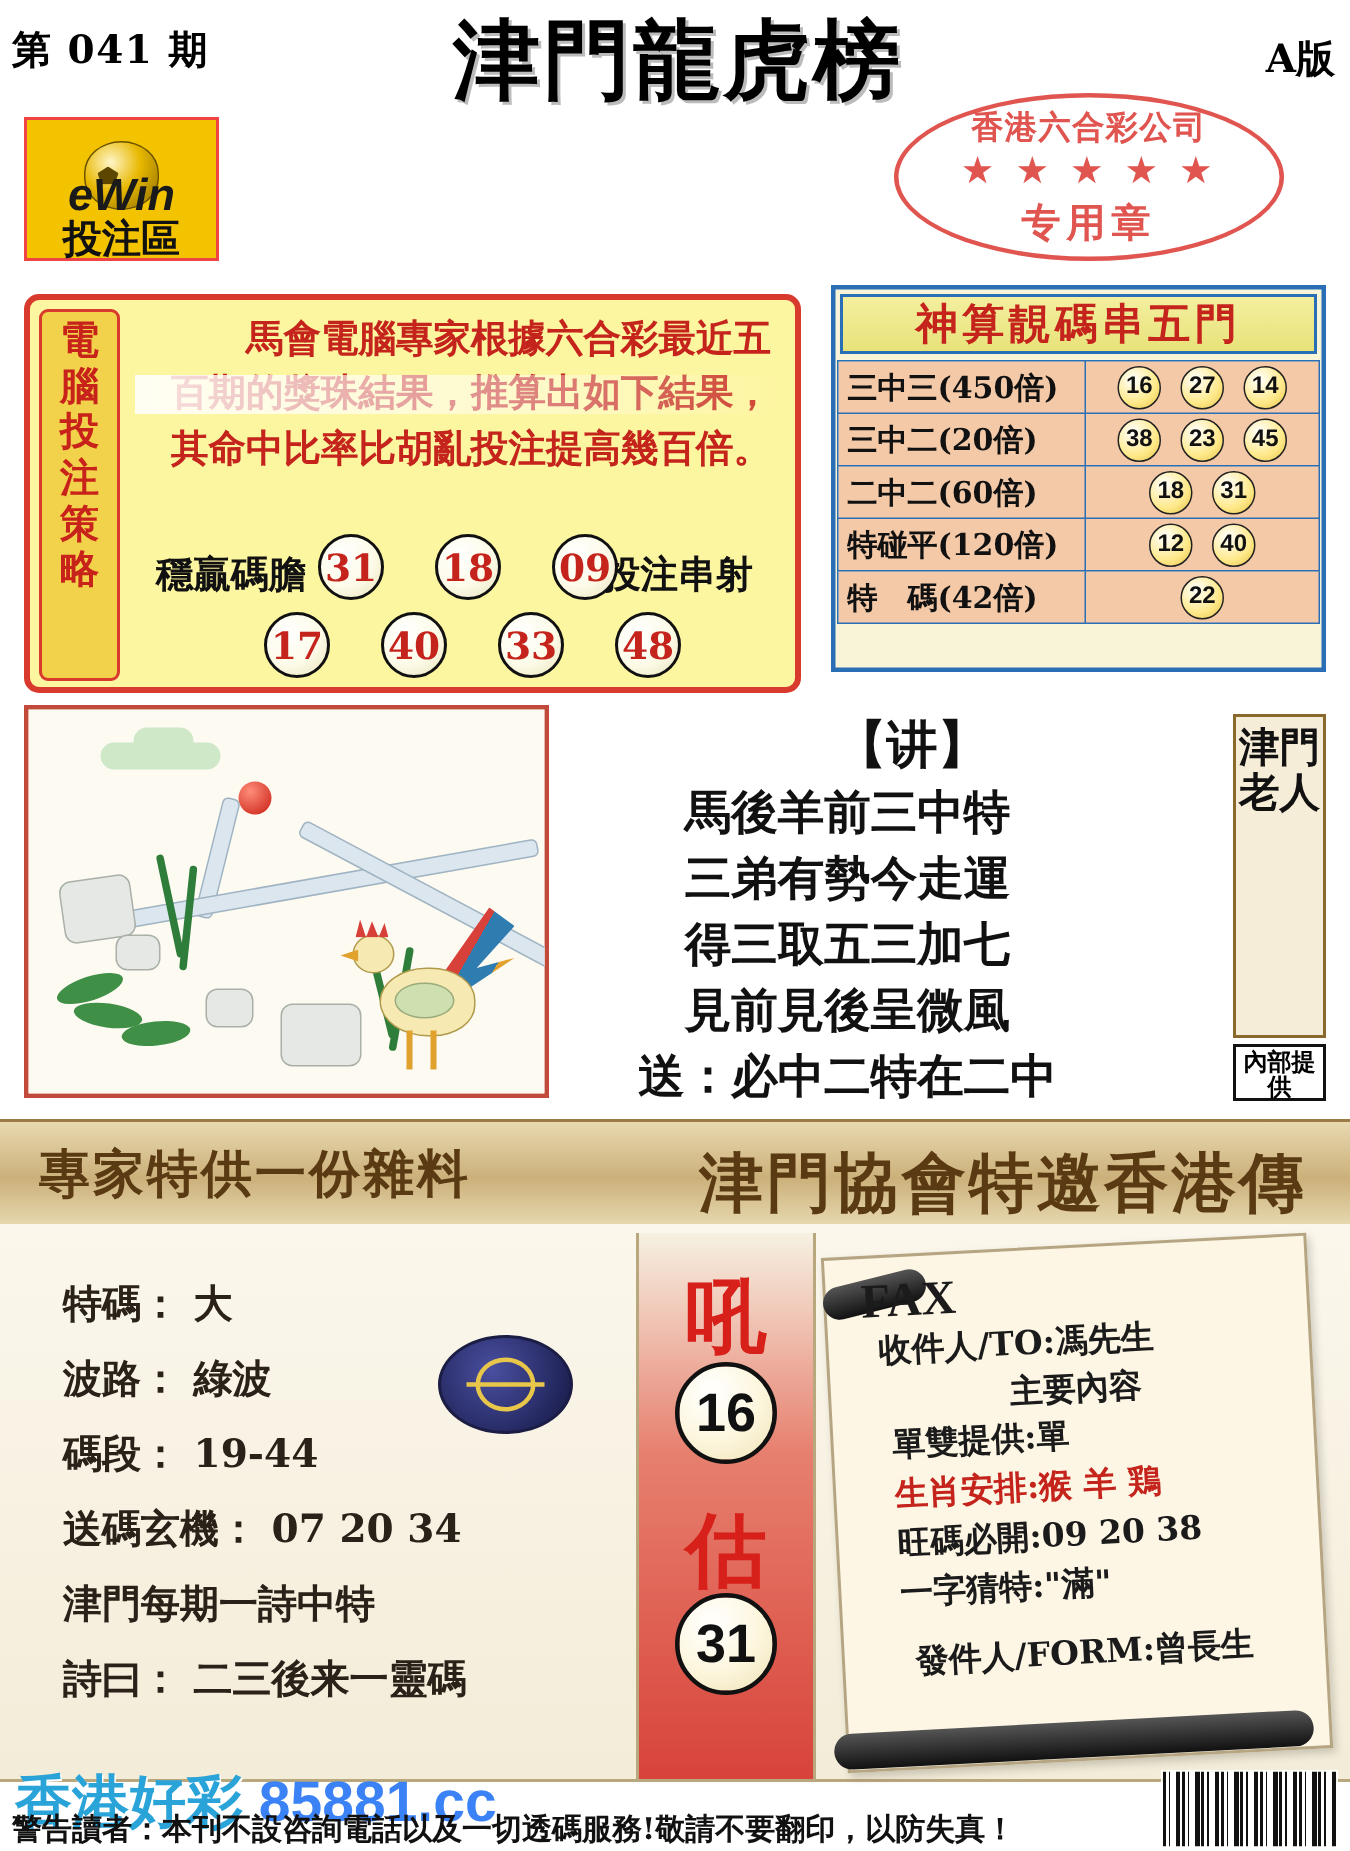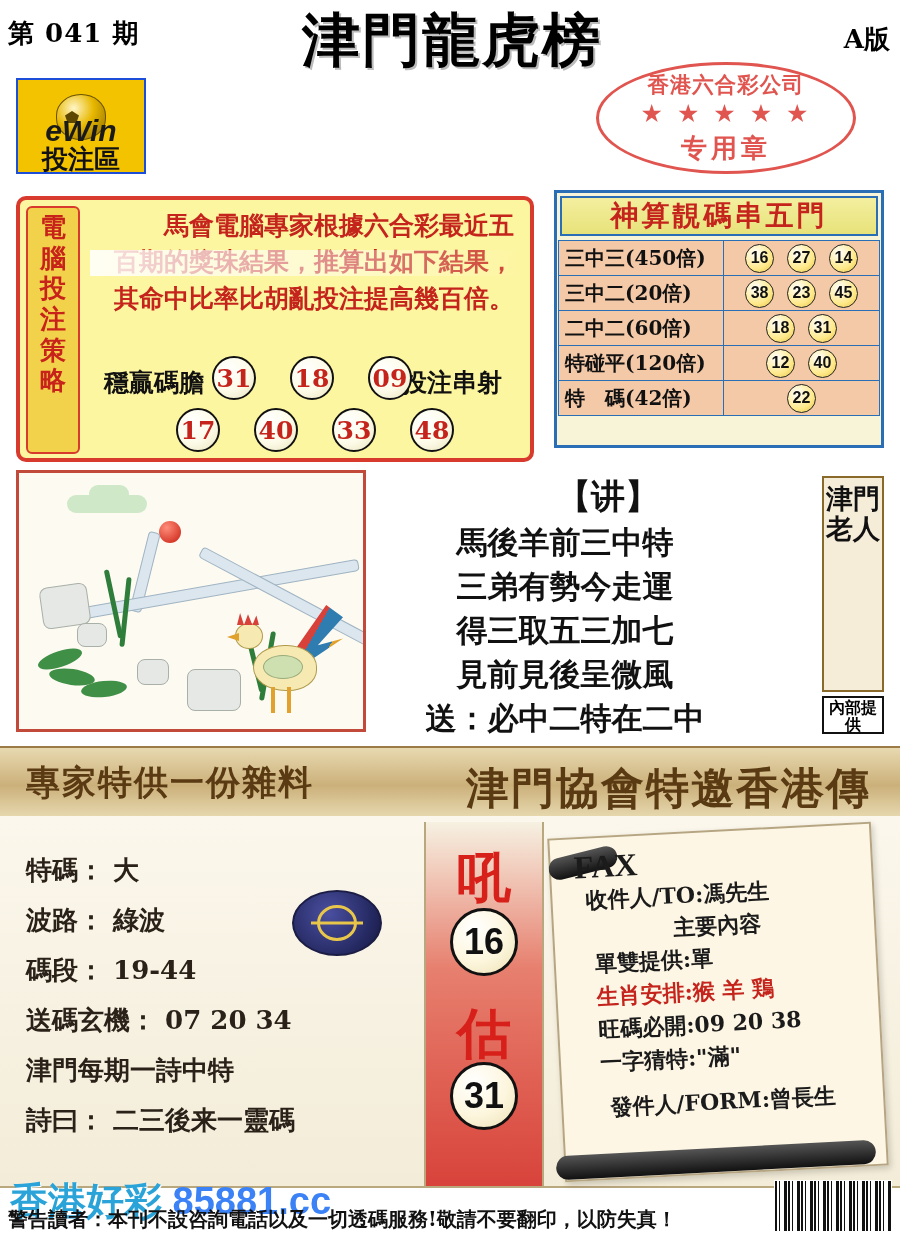--- a/index.html
+++ b/index.html
@@ -21,21 +21,21 @@
     letter-spacing:2px;
     text-shadow:2px 2px 0 #bbb;
   }
   .version{
     position:absolute;right:10px;top:22px;font-size:26px;font-weight:bold;color:#000;
   }
 
   
   .ewin{
     position:absolute;left:16px;top:78px;width:130px;height:96px;
-    background:#f3c300;border:2px solid #1d4ed8;box-sizing:border-box;
+    background:#f3c300;border:2px solid #ef4444;box-sizing:border-box;
   }
   .ewin .ball{
     position:absolute;left:50%;top:14px;transform:translateX(-50%);
     width:48px;height:44px;border-radius:50%/46%;
     background:radial-gradient(circle at 35% 30%,#fff6c9 0%,#e8b800 45%,#8a6a00 100%);
     border:1px solid #6b5200;
   }
   .ewin .ball:before{
     content:"";position:absolute;left:8px;top:16px;width:14px;height:12px;
     background:#5d4700;clip-path:polygon(50% 0,100% 38%,81% 100%,19% 100%,0 38%);
@@ -266,21 +266,21 @@
   
   .bottom{
     position:absolute;left:0;top:816px;width:900px;height:370px;
     background:linear-gradient(#fbf7ec,#f3ecd8);
     border-bottom:2px solid #b9a77e;
   }
   .infolist{
     position:absolute;left:26px;top:846px;width:420px;
     font-size:26px;line-height:1.92;color:#2a2118;font-weight:bold;
   }
-  .infolist .row{white-space:nowrap;}
+  .infolist .row{white-space:nowrap;margin-left:16px;}
   .infolist .val{color:#2a2118;}
 
   .emblem{
     position:absolute;left:292px;top:890px;width:86px;height:62px;border-radius:50%;
     background:radial-gradient(circle at 40% 35%,#4a4fa0,#23275e 70%,#14163a);
     border:2px solid #1b1d45;
   }
   .emblem:after{
     content:"";position:absolute;left:50%;top:50%;transform:translate(-50%,-50%);
     width:34px;height:30px;border:3px solid #e8c64a;border-radius:50%;

